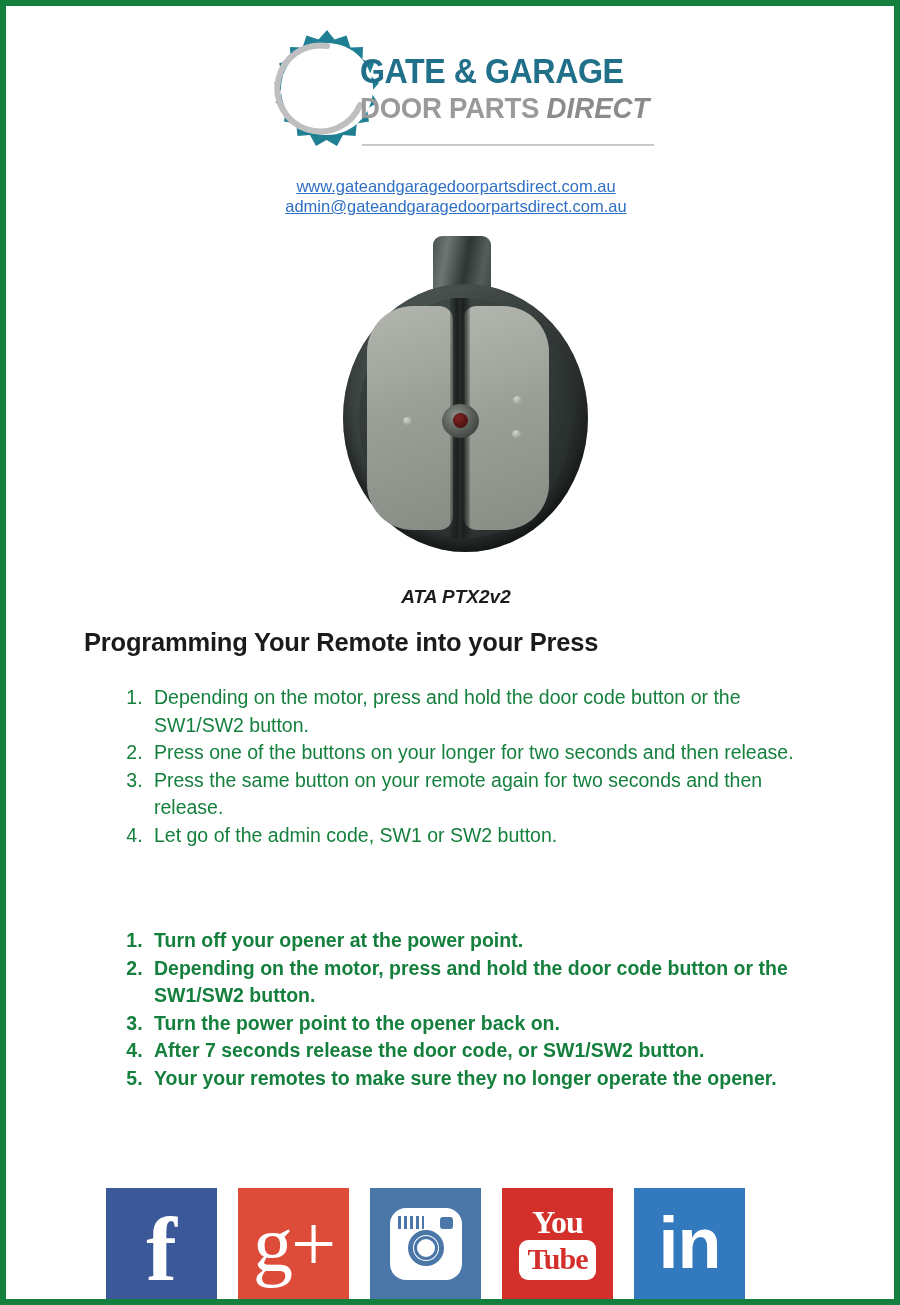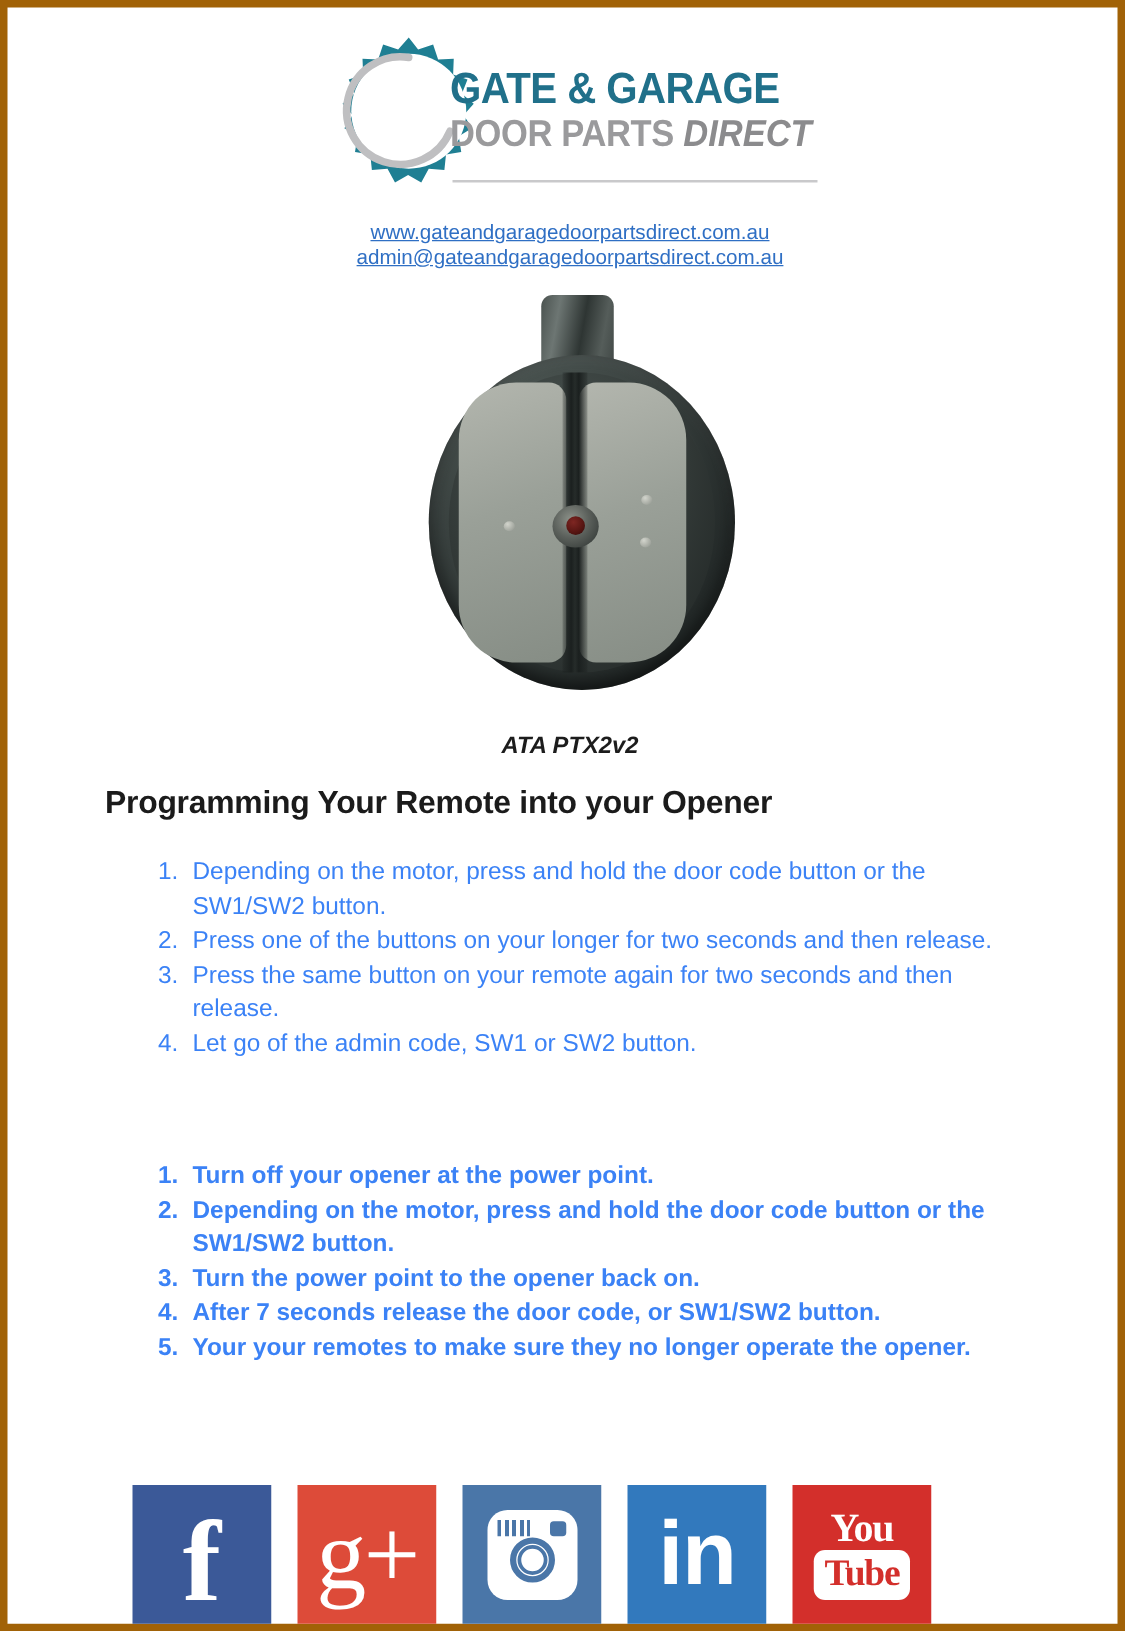--- a/index.html
+++ b/index.html
@@ -9,21 +9,21 @@
     height: 1305px;
     background: #ffffff;
     font-family: "Liberation Sans", sans-serif;
   }
 
   .page {
     position: relative;
     width: 900px;
     height: 1305px;
     background: #ffffff;
-    border: 6px solid #a16207;
+    border: 6px solid #15803d;
   }
 
   
   .logo-block {
     position: absolute;
     top: 18px;
     left: 0;
     width: 900px;
     height: 150px;
   }
@@ -216,21 +216,21 @@
   h2.s2 { top: 865px; }
 
   ol.steps {
     position: absolute;
     left: 104px;
     width: 720px;
     list-style-type: decimal;
     padding-left: 38px;
     font-family: "Liberation Sans", sans-serif;
     font-size: 19.5px;
-    color: #3b82f6;
+    color: #15803d;
     line-height: 27.5px;
   }
   ol.steps li { padding-left: 6px; margin-bottom: 0px; }
   ol.l1 { top: 678px; }
   ol.l2 { top: 921px; font-weight: bold; }
 
   
   .social {
     position: absolute;
     top: 1182px;
@@ -381,21 +381,21 @@
       <div class="prod-dot dot-a"></div>
       <div class="prod-dot dot-b"></div>
       <div class="prod-dot dot-c"></div>
       <div class="prod-led-ring"></div>
       <div class="prod-led"></div>
     </div>
   </div>
 
   <div class="model">ATA PTX2v2</div>
 
-  <h2 class="section s1">Programming Your Remote into your Opener</h2>
+  <h2 class="section s1">Programming Your Remote into your Press</h2>
   <ol class="steps l1">
     <li>Depending on the motor, press and hold the door code button or the SW1/SW2 button.</li>
     <li>Press one of the buttons on your longer for two seconds and then release.</li>
     <li>Press the same button on your remote again for two seconds and then release.</li>
     <li>Let go of the admin code, SW1 or SW2 button.</li>
   </ol>
 
   <ol class="steps l2">
     <li>Turn off your opener at the power point.</li>
     <li>Depending on the motor, press and hold the door code button or the SW1/SW2 button.</li>
@@ -416,26 +416,26 @@
 
     <div class="sbtn sb-ig">
       <div class="ig-cam">
         <div class="ig-stripes"></div>
         <div class="ig-flash"></div>
         <div class="ig-lens-out"></div>
         <div class="ig-lens-in"></div>
       </div>
     </div>
 
-    <div class="sbtn sb-li">
-      <span class="glyph-in">in</span>
-    </div>
-
     <div class="sbtn sb-yt">
       <div class="yt-wrap">
         <div class="yt-you">You</div>
         <div class="yt-tube">Tube</div>
       </div>
     </div>
 
+    <div class="sbtn sb-li">
+      <span class="glyph-in">in</span>
+    </div>
+
   </div>
 
 </div>
 
 </body></html>

